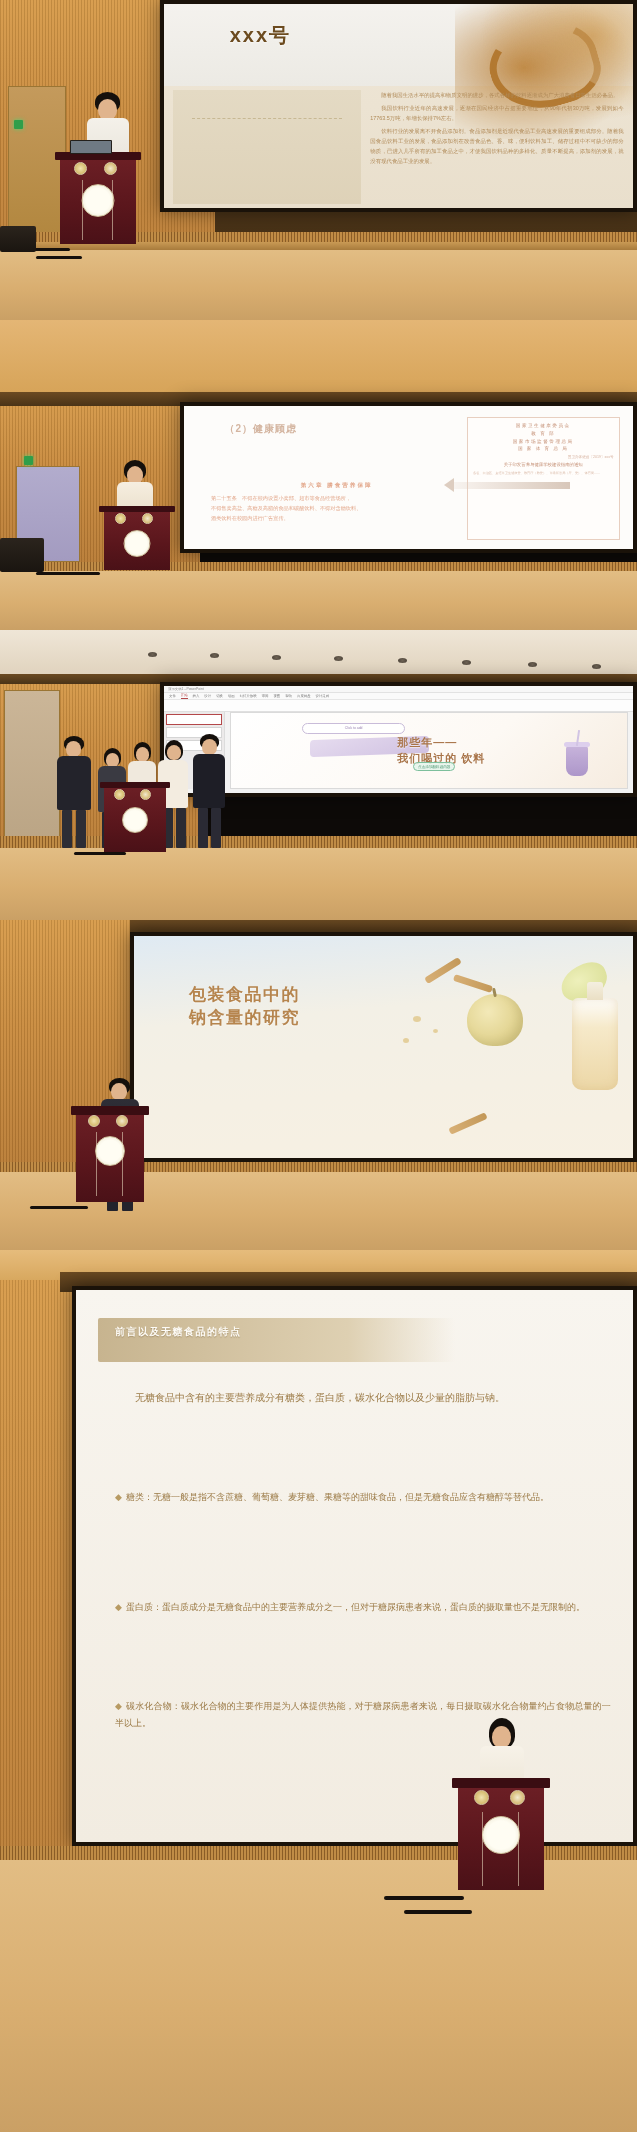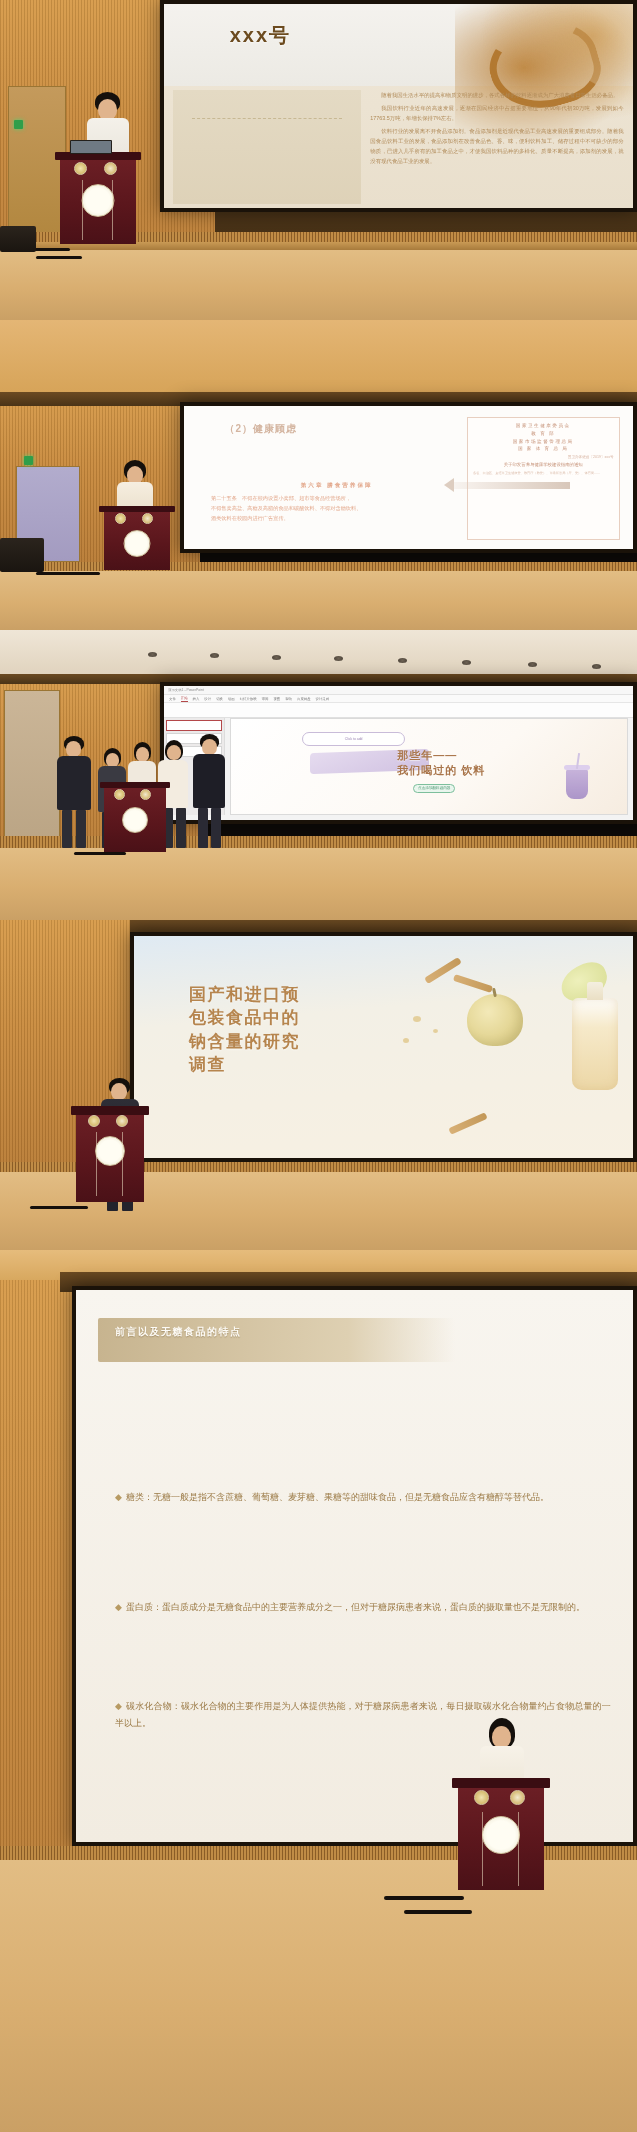--- a/index.html
+++ b/index.html
@@ -406,21 +406,21 @@
       <div class="ceil-light" style="left:334px;top:26px;"></div>
       <div class="ceil-light" style="left:398px;top:28px;"></div>
       <div class="ceil-light" style="left:462px;top:30px;"></div>
       <div class="ceil-light" style="left:528px;top:32px;"></div>
       <div class="ceil-light" style="left:592px;top:34px;"></div>
 
       <div class="wall-wood" style="left:0;top:44px;width:200px;height:176px;"></div>
       <div class="wall-dark" style="left:0;top:44px;width:637px;height:10px;"></div>
       <div class="door" style="left:4px;top:60px;width:56px;height:150px;background:linear-gradient(180deg,#cbb698,#bba585);"></div>
 
-      <div class="screen" style="left:160px;top:52px;width:477px;height:142px;">
+      <div class="screen" style="left:160px;top:52px;width:477px;height:115px;">
         <div class="slide3">
           <div class="ppt-titlebar">
             <span class="ppt-tbtxt">演示文稿1 - PowerPoint</span>
           </div>
           <div class="ppt-ribtabs">
             <span class="ppt-tab">文件</span>
             <span class="ppt-tab active">开始</span>
             <span class="ppt-tab">插入</span>
             <span class="ppt-tab">设计</span>
             <span class="ppt-tab">切换</span>
@@ -513,24 +513,22 @@
           <div class="s4-slice"></div>
           <div class="s4-apple"></div>
           <div class="s4-bottle"></div>
           <div class="s4-stick" style="left:58%;top:14%;transform:rotate(-32deg);"></div>
           <div class="s4-stick" style="left:64%;top:20%;transform:rotate(18deg);"></div>
           <div class="s4-stick" style="left:63%;bottom:14%;transform:rotate(-24deg);"></div>
           <div class="s4-crumb" style="left:56%;top:36%;width:8px;height:6px;"></div>
           <div class="s4-crumb" style="left:60%;top:42%;width:5px;height:4px;"></div>
           <div class="s4-crumb" style="left:54%;top:46%;width:6px;height:5px;"></div>
           <div class="s4-title">
-            <div>国产和进口预</div>
             <div>包装食品中的</div>
             <div>钠含量的研究</div>
-            <div>调查</div>
           </div>
         </div>
       </div>
 
       <div class="baseboard" style="top:242px;height:10px;"></div>
       <div class="floor" style="top:252px;height:78px;"></div>
 
       <div class="person" style="left:98px;top:158px;width:44px;height:136px;">
         <div class="p-hair" style="left:11px;top:0;width:21px;height:16px;"></div>
         <div class="p-head" style="left:13px;top:5px;width:16px;height:17px;"></div>
@@ -552,20 +550,21 @@
   <div class="panel p5">
     <div class="hall">
       <div class="wall-wood" style="left:0;top:0;width:637px;height:30px;background:linear-gradient(180deg,#e6bc7c,#d8a85f);"></div>
       <div class="wall-wood" style="left:0;top:30px;width:90px;height:640px;"></div>
       <div class="wall-dark" style="left:60px;top:22px;width:577px;height:20px;"></div>
 
       <div class="screen" style="left:72px;top:36px;width:565px;height:560px;">
         <div class="slide5">
           <div class="s5-titlebar"></div>
           <div class="s5-titletxt">前言以及无糖食品的特点</div>
+          <div class="s5-lead">无糖食品中含有的主要营养成分有糖类，蛋白质，碳水化合物以及少量的脂肪与钠。</div>
 
           <div class="s5-item s5-i2">
             <span class="dia">◆</span><span>蛋白质：</span><span>蛋白质成分是无糖食品中的主要营养成分之一，但对于糖尿病患者来说，蛋白质的摄取量也不是无限制的。</span>
           </div>
           <div class="s5-item s5-i1">
             <span class="dia">◆</span><span>糖类：</span><span>无糖一般是指不含蔗糖、葡萄糖、麦芽糖、果糖等的甜味食品，但是无糖食品应含有糖醇等替代品。</span>
           </div>
           <div class="s5-item s5-i3">
             <span class="dia">◆</span><span>碳水化合物：</span><span>碳水化合物的主要作用是为人体提供热能，对于糖尿病患者来说，每日摄取碳水化合物量约占食物总量的一半以上。</span>
           </div>

